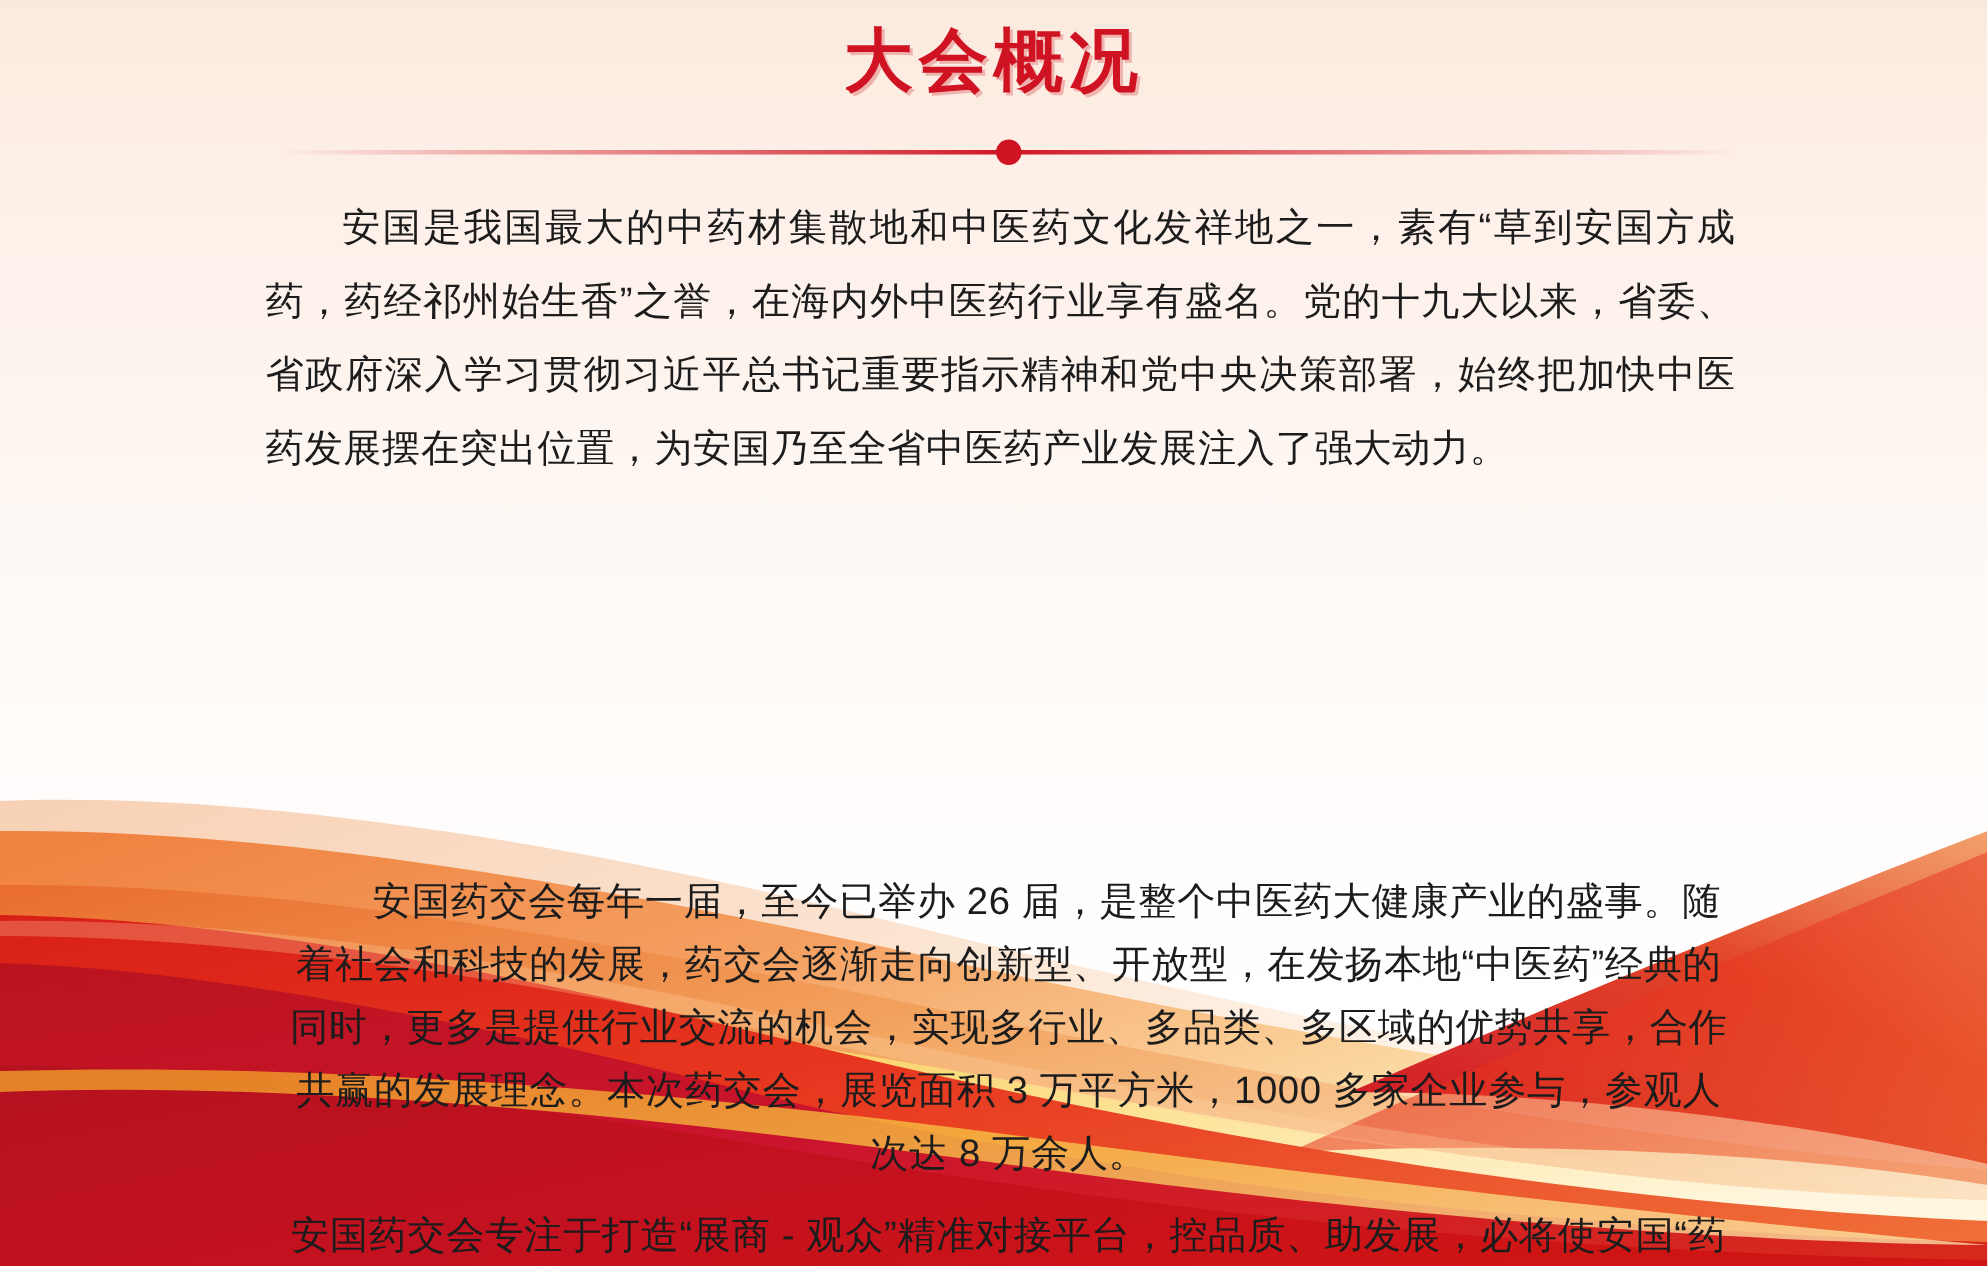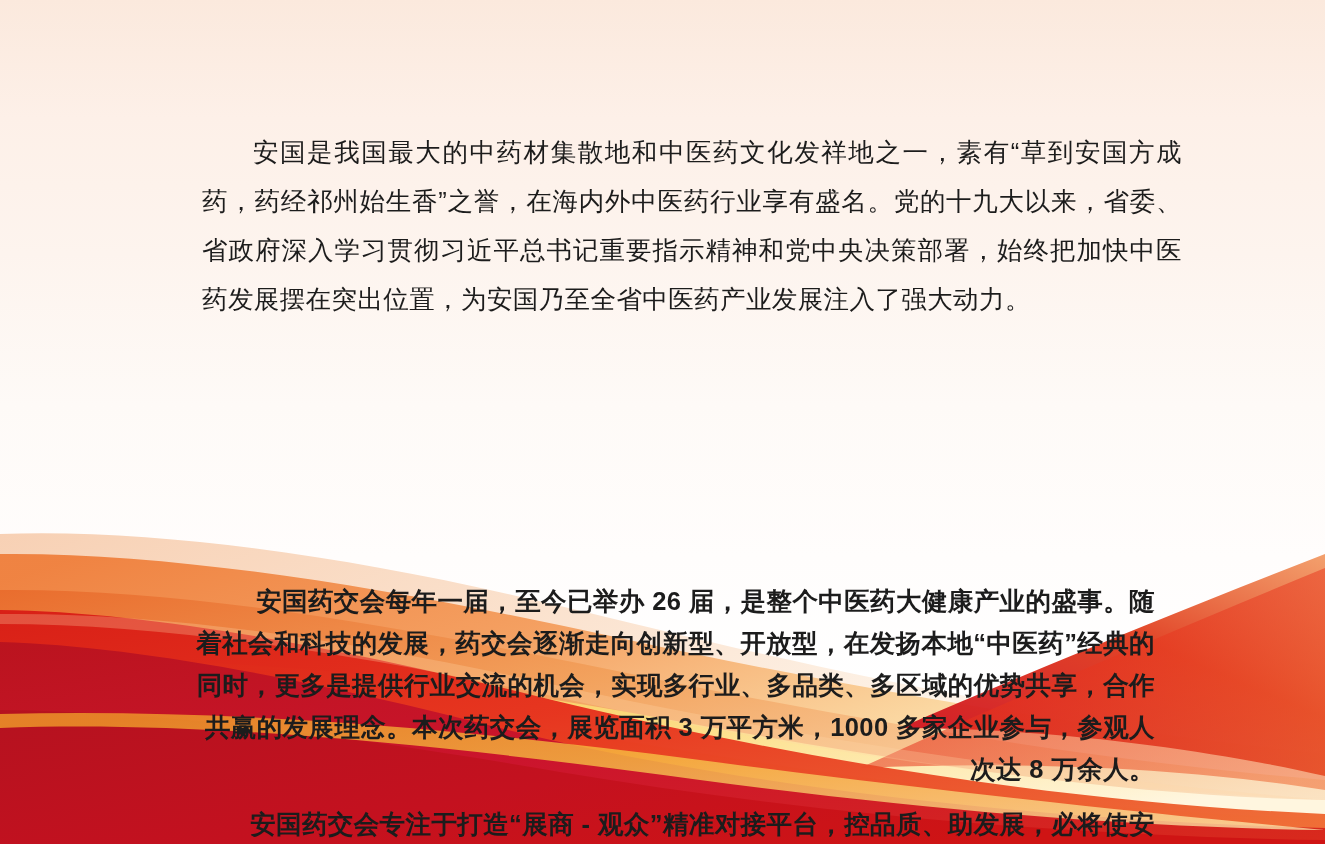--- a/index.html
+++ b/index.html
@@ -90,21 +90,21 @@
     top: 1px;
     width: 17px;
     height: 17px;
     border-radius: 50%;
     background: #cf1322;
   }
 
   
   .content {
     position: absolute;
-    left: 202px;
+    left: 177px;
     top: 128px;
     width: 980px;
   }
   .para {
     margin: 0;
     color: #1c1c1c;
     font-size: 25.5px;
     line-height: 49px;
     text-align: justify;
     text-justify: inter-ideograph;
@@ -124,29 +124,36 @@
   }
 
   .bottom-block {
     position: absolute;
     left: 190px;
     top: 556px;
     width: 965px;
     z-index: 3;
   }
   .bottom-block .para {
-    text-align: right;
-    font-weight: bold;
+    text-align: center;
   }
 </style>
 </head>
 <body>
 
 <div id="poster">
 
+  <div class="header">
+    <div class="title">大会概况</div>
+
+    <div class="divider-wrap">
+      <div class="divider-line"></div>
+      <div class="divider-dot"></div>
+    </div>
+  </div>
 
   <svg id="wave-art" viewBox="0 0 1325 330" preserveAspectRatio="none">
     <defs>
       <linearGradient id="gPaleOrange" x1="0" y1="0" x2="1" y2="0.55">
         <stop offset="0%" stop-color="#f6c9a8"></stop>
         <stop offset="40%" stop-color="#fadcc4"></stop>
         <stop offset="78%" stop-color="#fdf1e4"></stop>
         <stop offset="100%" stop-color="#ffffff" stop-opacity="0.2"></stop>
       </linearGradient>
 

